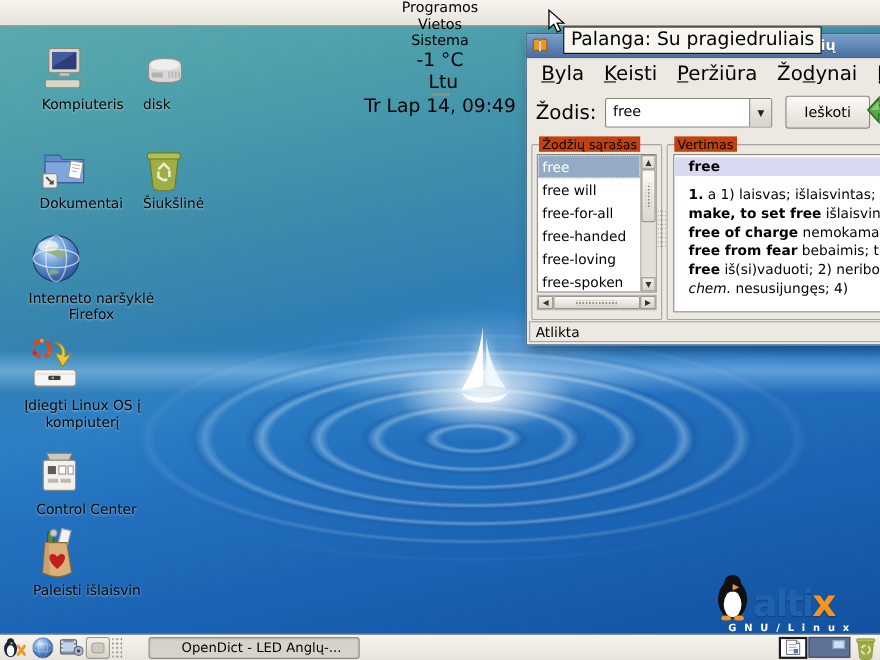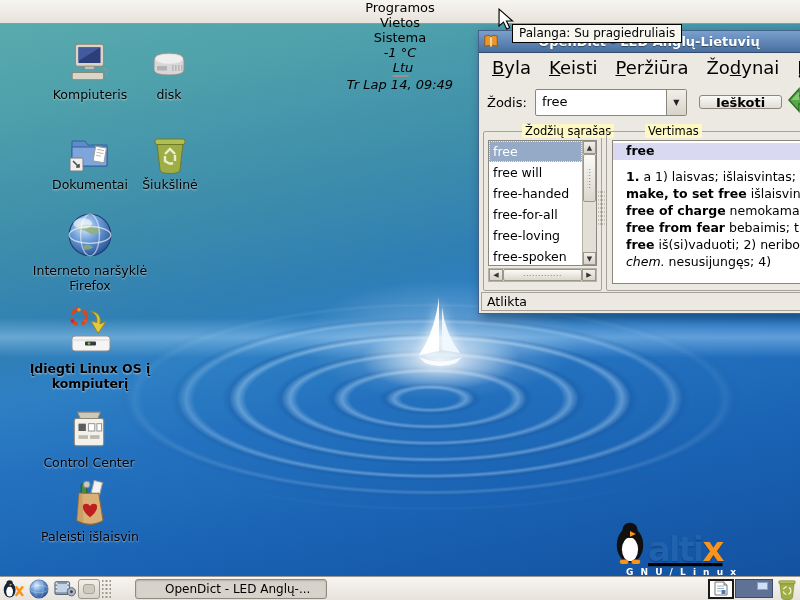--- a/index.html
+++ b/index.html
@@ -16,63 +16,63 @@
         rgba(150,200,240,0) 0px, rgba(150,200,240,0) 28px,
         rgba(215,238,255,0.34) 36px, rgba(20,80,150,0.28) 45px, rgba(150,200,240,0) 52px);
       -webkit-mask:radial-gradient(ellipse at 50% 50%, #000 48%, transparent 73%);
       mask:radial-gradient(ellipse at 50% 50%, #000 48%, transparent 73%); }
   .boat-glow { position:absolute; left:360px; top:330px; width:160px; height:60px;
       background:radial-gradient(closest-side, rgba(255,255,255,0.85), rgba(255,255,255,0)); }
   .boat-beam { position:absolute; left:300px; top:280px; width:280px; height:120px;
       background:radial-gradient(closest-side, rgba(255,255,255,0.35), rgba(255,255,255,0)); }
   .boat { position:absolute; left:405px; top:293px; filter:drop-shadow(0 0 6px rgba(255,255,255,0.95)); }
 
-  .watermark { position:absolute; left:612px; top:520px; width:150px;text-decoration:underline; }
+  .watermark { position:absolute; left:648px; top:520px; width:150px; }
   .wm-row { display:flex; align-items:flex-end; }
   .wm-text { font-weight:bold; font-size:34px; line-height:30px; color:#1f62ad; letter-spacing:-2px; text-shadow:0 1px 1px rgba(0,0,0,0.25); }
   .wm-x { color:#f7941d; }
   .wm-sub { color:#fff; font-size:9px; font-weight:bold; letter-spacing:2px; margin-top:3px; text-align:center; width:140px; }
 
   
   .panel { position:absolute; left:0; width:800px; height:24px; background:linear-gradient(#f7f5f0,#e7e3db); display:flex; align-items:center; z-index:40; }
   .panel-top { top:0; border-bottom:1px solid #9b978e;flex-direction:column; }
   .panel-bottom { top:576px; border-top:1px solid #9b978e; }
   .pmenu { padding:0 10px; height:24px; display:flex; align-items:center; font-size:13px; cursor:default; }
   .picon { width:22px; height:22px; display:flex; align-items:center; justify-content:center; margin:0 2px; }
   .handle { width:9px; height:18px; margin:0 2px;
       background-image:radial-gradient(#9a968c 34%, rgba(0,0,0,0) 36%); background-size:4px 4px; background-position:center; }
-  .ptext { font-size:13px; padding:0 4px; white-space:nowrap;font-style:italic; }
+  .ptext { font-size:17px; padding:0 4px; white-space:nowrap; }
   .spacer { flex:1; }
   .tray-square { width:17px; height:17px; border:1px solid #979387; border-radius:3px; background:linear-gradient(#e9e6df,#d6d2c8); margin:0 3px; }
 
   
-  .dicon { position:absolute; display:flex; flex-direction:column; align-items:center; text-align:center; z-index:2; cursor:default; }
+  .dicon { position:absolute; display:flex; flex-direction:column; align-items:flex-start; text-align:center; z-index:2; cursor:default; }
   .dicon .lbl { margin-top:3px; font-size:12.5px; color:#000; line-height:15px; text-shadow:0 1px 2px rgba(255,255,255,0.55); }
 
   
   .window { position:absolute; left:478px; top:30px; width:326px; height:284px; z-index:10;
       background:#ece9e2; border:1px solid #44618c; box-shadow:3px 4px 10px rgba(0,0,0,0.35); }
   .titlebar { position:absolute; left:0; top:0; right:0; height:22px;
       background:linear-gradient(#7ba0cc,#5d85b5 55%,#4a6f9e); border-bottom:1px solid #2f4a6e;
       display:flex; align-items:center; padding:0 4px; }
   .title { flex:1; text-align:center; color:#fff; font-weight:bold; font-size:13px; text-shadow:0 1px 1px rgba(0,0,0,0.45); white-space:nowrap; overflow:hidden; }
   .menubar { position:absolute; left:0; top:22px; right:0; height:28px; display:flex; align-items:center; padding:0 4px; background:#ece9e2; }
   .menuitem { padding:3px 9px; font-size:18px; white-space:nowrap; }
   .accel { text-decoration:underline; }
   .toolbar { position:absolute; left:0; top:50px; right:0; height:42px; display:flex; align-items:center; padding:0 8px; }
-  .tb-label { font-size:13px; margin-right:8px; }
+  .tb-label { font-size:18px; margin-right:8px; }
   .combo { display:flex; width:152px; height:27px; border:1px solid #8b877d; background:#fff; border-radius:2px; }
   .combo-value { flex:1; padding:4px 6px; font-size:13px; }
   .combo-btn { width:20px; background:linear-gradient(#f2efe9,#d8d3c9); border-left:1px solid #8b877d; display:flex; align-items:center; justify-content:center; font-size:8px; color:#222; }
-  .btn { height:14px; padding:0 16px; margin-left:12px; font-size:13px;
-      background:linear-gradient(#fbfaf7,#e2ddd4); border:1px solid #8b877d; border-radius:3px; display:flex; align-items:center;font-weight:bold; }
+  .btn { height:30px; padding:0 16px; margin-left:12px; font-size:13px;
+      background:linear-gradient(#fbfaf7,#e2ddd4); border:1px solid #8b877d; border-radius:3px; display:flex; align-items:center; }
   .back-arrow { position:absolute; left:308px; top:55px; }
 
   .group { position:absolute; border:1px solid #a8a49b; border-radius:2px; }
-  .glabel { position:absolute; top:-8px; left:6px; background:#fef9c3; padding:0 3px; font-size:11.5px; white-space:nowrap;margin-left:32px; }
+  .glabel { position:absolute; top:-8px; left:6px; background:#c2410c; padding:0 3px; font-size:11.5px; white-space:nowrap; }
   .group-words { left:4px; top:100px; width:119px; height:160px; }
   .group-trans { left:127px; top:100px; width:206px; height:160px; }
 
   .listwrap { position:absolute; left:4px; top:8px; width:109px; height:126px; border:1px solid #8b877d; background:#fff; display:flex; }
   .listrows { flex:1; overflow:hidden; }
   .listrow { height:21px; line-height:21px; padding:0 4px; font-size:12.5px; white-space:nowrap; overflow:hidden; }
   .listrow.sel { background:#94aac6; color:#fff; outline:1px dotted #e8eef6; outline-offset:-1px; }
   .vscroll { width:14px; background:#e3dfd7; border-left:1px solid #b5b1a7; display:flex; flex-direction:column; }
   .sbtn { height:13px; background:linear-gradient(#f2efe9,#d8d3c9); border:1px solid #9b978c; font-size:7px; color:#333; display:flex; align-items:center; justify-content:center; }
   .vthumb { height:48px; margin:0; background:linear-gradient(#fbfaf7,#dcd7cd); border:1px solid #9b978c; border-radius:2px; position:relative; }
@@ -88,21 +88,21 @@
   .trans-body { padding:8px 0 0 13px; font-size:12.5px; line-height:17px; }
   .tline { white-space:pre; height:17px; }
   .b { font-weight:bold; }
   .i { font-style:italic; }
 
   .statusbar { position:absolute; left:2px; top:261px; width:330px; height:19px; border:1px solid #a5a198; background:#ece9e2;
       font-size:12.5px; padding:1px 5px; white-space:nowrap; }
 
   
   .tooltip { position:absolute; left:512px; top:24px; z-index:60; background:#f7f6ef; border:1px solid #000;
-      font-size:12px; padding:1px 6px 2px; white-space:nowrap; }
+      font-size:17px; padding:1px 6px 2px; white-space:nowrap; }
   .cursor { position:absolute; left:497px; top:8px; z-index:70; }
 
   
   .taskbtn { height:20px; margin-left:22px; padding:0 24px; display:flex; align-items:center; gap:5px; width:192px;
       background:#d8d3ca; border:1px solid #8f8b81; border-radius:3px; box-shadow:inset 0 1px 2px rgba(0,0,0,0.18);
       font-size:12px; white-space:nowrap; overflow:hidden; }
   .showdesk { width:22px; height:20px; border:1px solid #9b978c; border-radius:3px; background:linear-gradient(#f2efe9,#d8d3c9);
       display:flex; align-items:center; justify-content:center; }
   .showdesk .inner { width:12px; height:10px; border-radius:3px; background:#cfcabe; border:1px solid #a8a49a; }
   .notes-applet { width:26px; height:20px; border:2px solid #1a1a1a; background:#fff; display:flex; align-items:center; justify-content:center; }
@@ -208,21 +208,21 @@
     <ellipse cx="24" cy="24" rx="20" ry="8" fill="none" stroke="rgba(255,255,255,0.65)" stroke-width="1.2"></ellipse>
     <ellipse cx="24" cy="24" rx="9" ry="20" fill="none" stroke="rgba(255,255,255,0.55)" stroke-width="1.2"></ellipse>
     <ellipse cx="17" cy="13" rx="9" ry="5" fill="rgba(255,255,255,0.55)"></ellipse>
   </svg>
   <div class="lbl">
       <div>Interneto naršyklė</div>
       <div>Firefox</div>
     </div>
 </div>
 
-<div class="dicon" style="left:22px; top:306px; width:136px;font-weight:bold;">
+<div class="dicon" style="left:22px; top:306px; width:136px;">
   <svg width="54" height="52" viewBox="0 0 54 52">
     <circle cx="16" cy="11" r="7.5" fill="none" stroke="#d44a1e" stroke-width="3.4" stroke-dasharray="9 4"></circle>
     <circle cx="16" cy="3.8" r="1.8" fill="#f7941d"></circle>
       <circle cx="9.5" cy="15" r="1.8" fill="#c61f4e"></circle>
       <circle cx="22.5" cy="15" r="1.8" fill="#e2562a"></circle>
     <path d="M28 5 q11 2 9 13 l6 -2.5 -8 12 -7 -12.5 6 1.5 q1 -8 -6 -11z" fill="#e5c93e" stroke="#9c8420" stroke-width="1"></path>
     <rect x="9" y="30" width="38" height="15" rx="3" fill="#f5f5f5" stroke="#8f8f8f"></rect>
     <path d="M9 34 h38" stroke="#d5d5d5"></path>
     <rect x="22" y="35.5" width="11" height="4" rx="1" fill="#3a3a3a"></rect>
     <circle cx="26" cy="37.5" r="1.3" fill="#7cc832"></circle>
@@ -290,22 +290,22 @@
     <path d="M12 3 L2 14 L12 25 L12 18 L25 18 L25 10 L12 10 Z" fill="#58a84a" stroke="#2c6e22" stroke-width="1.5"></path>
     <path d="M12 5.5 L4.5 14 H12 Z" fill="#8fd27f" opacity="0.8"></path>
   </svg>
 
   <div class="group group-words">
     <span class="glabel">Žodžių sąrašas</span>
     <div class="listwrap">
       <div class="listrows">
         <div class="listrow sel">free</div>
         <div class="listrow">free will</div>
+        <div class="listrow">free-for-all</div>
         <div class="listrow">free-handed</div>
-        <div class="listrow">free-for-all</div>
         <div class="listrow">free-loving</div>
         <div class="listrow">free-spoken</div>
       </div>
       <div class="vscroll">
         <div class="sbtn">▲</div>
         <div class="vthumb"></div>
         <div style="flex:1"></div>
         <div class="sbtn">▼</div>
       </div>
     </div>

